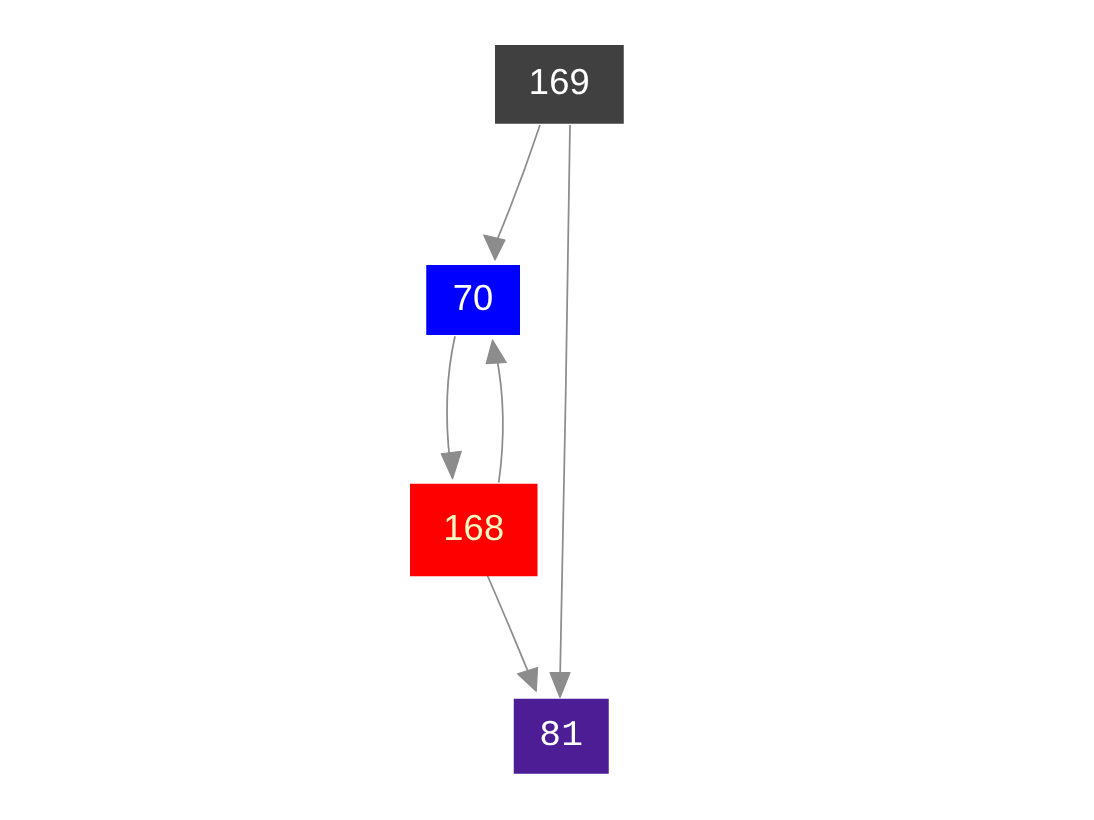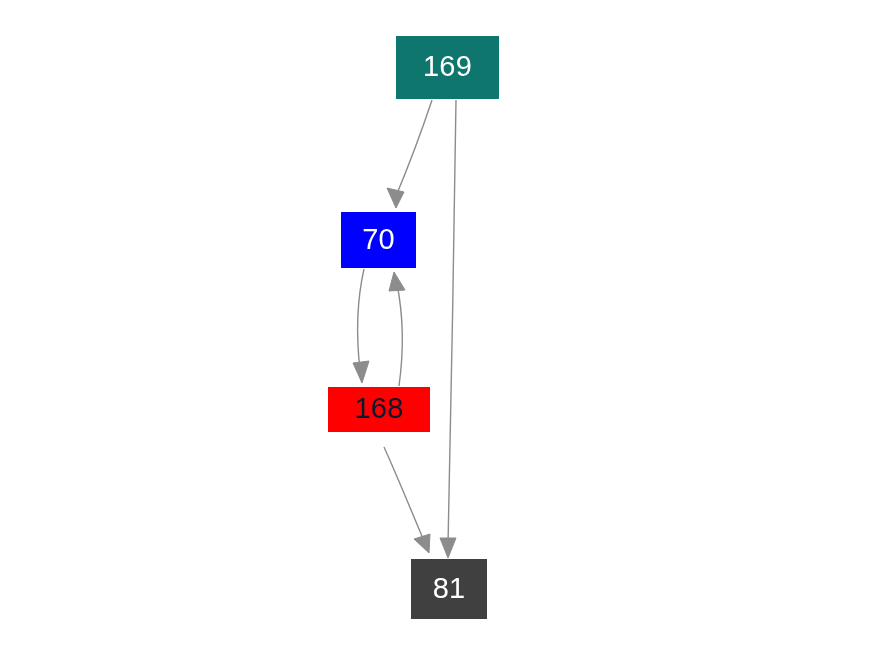--- a/index.html
+++ b/index.html
@@ -63,29 +63,29 @@
       <g>
         <path d="M 399,386 C 404,350 403,314 397,284" fill="none" stroke="#8c8c8c" stroke-width="1.4"></path>
         <path d="M 394,272 L 405,290 L 389,291 Z" fill="#8c8c8c" stroke="#8c8c8c" stroke-width="1" stroke-linejoin="round"></path>
       </g>
       <g>
         <path d="M 384,447 C 398,478 411,510 424,541" fill="none" stroke="#8c8c8c" stroke-width="1.4"></path>
         <path d="M 429,553 L 414,539 L 430,534 Z" fill="#8c8c8c" stroke="#8c8c8c" stroke-width="1" stroke-linejoin="round"></path>
       </g>
     </svg>
 
-  <div class="node" style="left: 396px; top: 36px; width: 103px; height: 63px; background: #0f766e; color: rgb(255, 255, 255);">
+  <div class="node" style="left: 396px; top: 36px; width: 103px; height: 63px; background: #404040; color: rgb(255, 255, 255);">
     <span class="node-label">169</span>
   </div>
 
   <div class="node" style="left: 341px; top: 212px; width: 75px; height: 56px; background: rgb(0, 0, 255); color: rgb(255, 255, 255);">
     <span class="node-label">70</span>
   </div>
 
-  <div class="node" style="left: 328px; top: 387px; width: 102px; height: 45px; background: rgb(255, 0, 0); color: #0f172a;">
+  <div class="node" style="left: 328px; top: 387px; width: 102px; height: 74px; background: rgb(255, 0, 0); color: #fef9c3;">
     <span class="node-label">168</span>
   </div>
 
-  <div class="node" style="left: 411px; top: 559px; width: 76px; height: 60px; background: #404040; color: rgb(255, 255, 255);">
+  <div class="node" style="left: 411px; top: 559px; width: 76px; height: 60px; background: #4c1d95; color: rgb(255, 255, 255); font-family: Liberation Mono, monospace;">
     <span class="node-label">81</span>
   </div>
 
 </div>
 
 </body></html>

